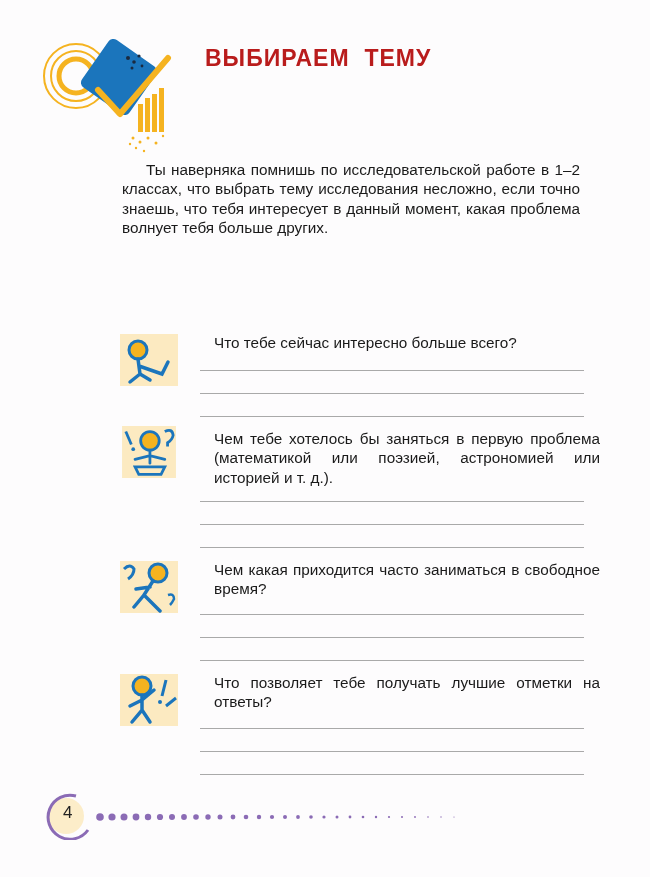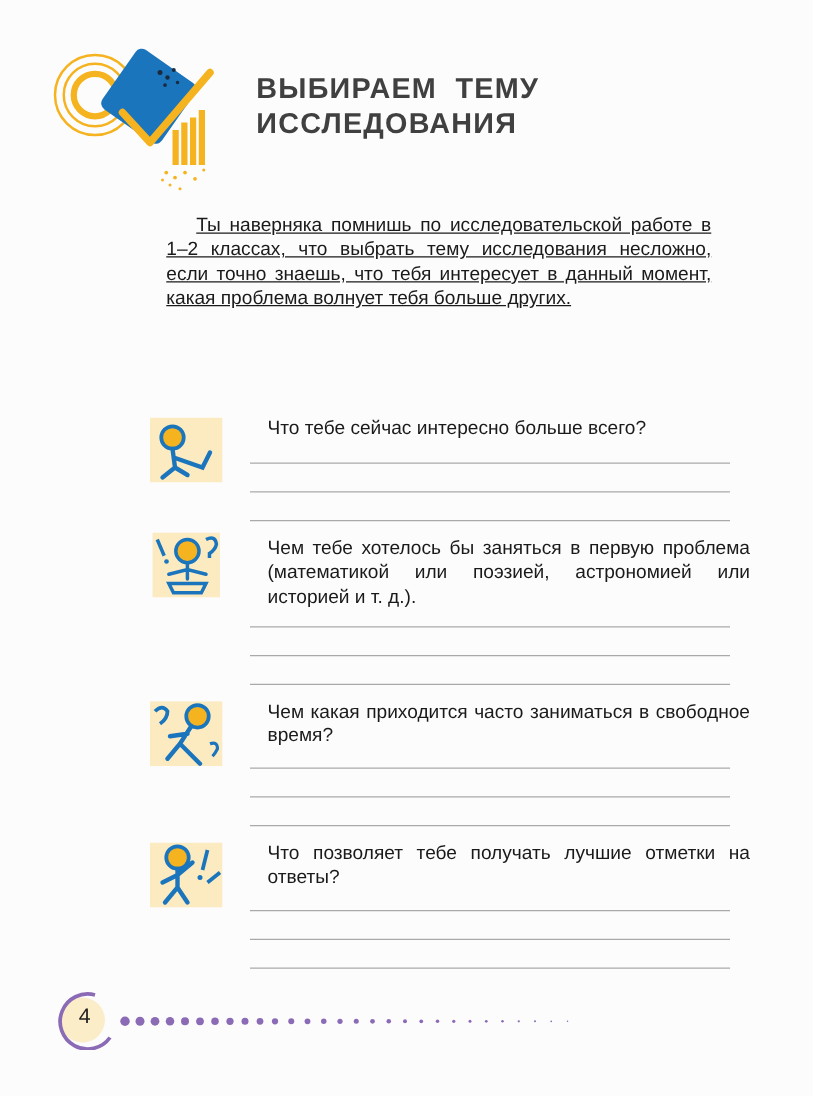--- a/index.html
+++ b/index.html
@@ -1,24 +1,24 @@
 <!DOCTYPE html>
 <html><head>
 <meta charset="utf-8">
 <style>
   html, body { margin:0; padding:0; }
   body { width:650px; height:877px; background:#fdfcfd; position:relative; overflow:hidden;
          font-family:"Liberation Sans", sans-serif; color:#1a1a1a; }
   .logo { position:absolute; left:38px; top:38px; width:150px; height:120px; }
-  .title { position:absolute; left:205px; top:56px; color:#404040; font-weight:bold;
+  .title { position:absolute; left:205px; top:44px; color:#b91c1c; font-weight:bold;
            font-size:23px; line-height:28px; letter-spacing:1px; }
   .title div { white-space:pre; }
   .intro { position:absolute; left:118px; top:156px; width:466px; font-size:15.3px; line-height:19.4px;
            text-align:justify; }
-  .intro p { margin:15px; text-indent:24px;text-decoration:underline; }
+  .intro p { margin:4px; text-indent:24px; }
   .q { position:absolute; left:214px; width:386px; font-size:15.3px; line-height:19.4px; text-align:justify; }
   .lines { position:absolute; left:200px; width:384px; }
   .line { height:1px; background:#a9a9a9; margin:0; position:absolute; left:0; right:0; }
   .pic { position:absolute; left:120px; width:58px; height:52px; }
   .footer { position:absolute; left:40px; top:790px; width:420px; height:50px; }
   .pagenum { position:absolute; left:63px; top:803px; font-size:17px; color:#222; }
 </style>
 </head>
 <body>
 
@@ -46,21 +46,20 @@
       <circle cx="96" cy="24" r="1.8"></circle>
       <circle cx="101" cy="18" r="1.6"></circle>
       <circle cx="94" cy="30" r="1.5"></circle>
       <circle cx="104" cy="28" r="1.4"></circle>
     </g>
   <polyline points="60,52 82,76 130,20" fill="none" stroke="#f5b320" stroke-width="6" stroke-linecap="round" stroke-linejoin="round"></polyline>
 </svg>
 
 <div class="title">
   <div>ВЫБИРАЕМ  ТЕМУ</div>
-  <div>ИССЛЕДОВАНИЯ</div>
 </div>
 
 <div class="intro">
   <p>Ты наверняка помнишь по исследовательской работе в 1–2 классах, что выбрать тему исследования несложно, если точно знаешь, что тебя интересует в данный момент, какая проблема волнует тебя больше других.</p>
 </div>
 
 <svg class="pic" style="top:334px" viewBox="0 0 58 52">
   <rect width="58" height="52" fill="#fbe3a6" opacity="0.7"></rect>
   <circle cx="18" cy="16" r="9" fill="#f5b320" stroke="#1b75bc" stroke-width="3"></circle>
   <path d="M18 25 L20 40 M20 40 L10 48 M20 40 L30 46 M19 32 L42 40 L48 28" fill="none" stroke="#1b75bc" stroke-width="3.5" stroke-linecap="round"></path>

